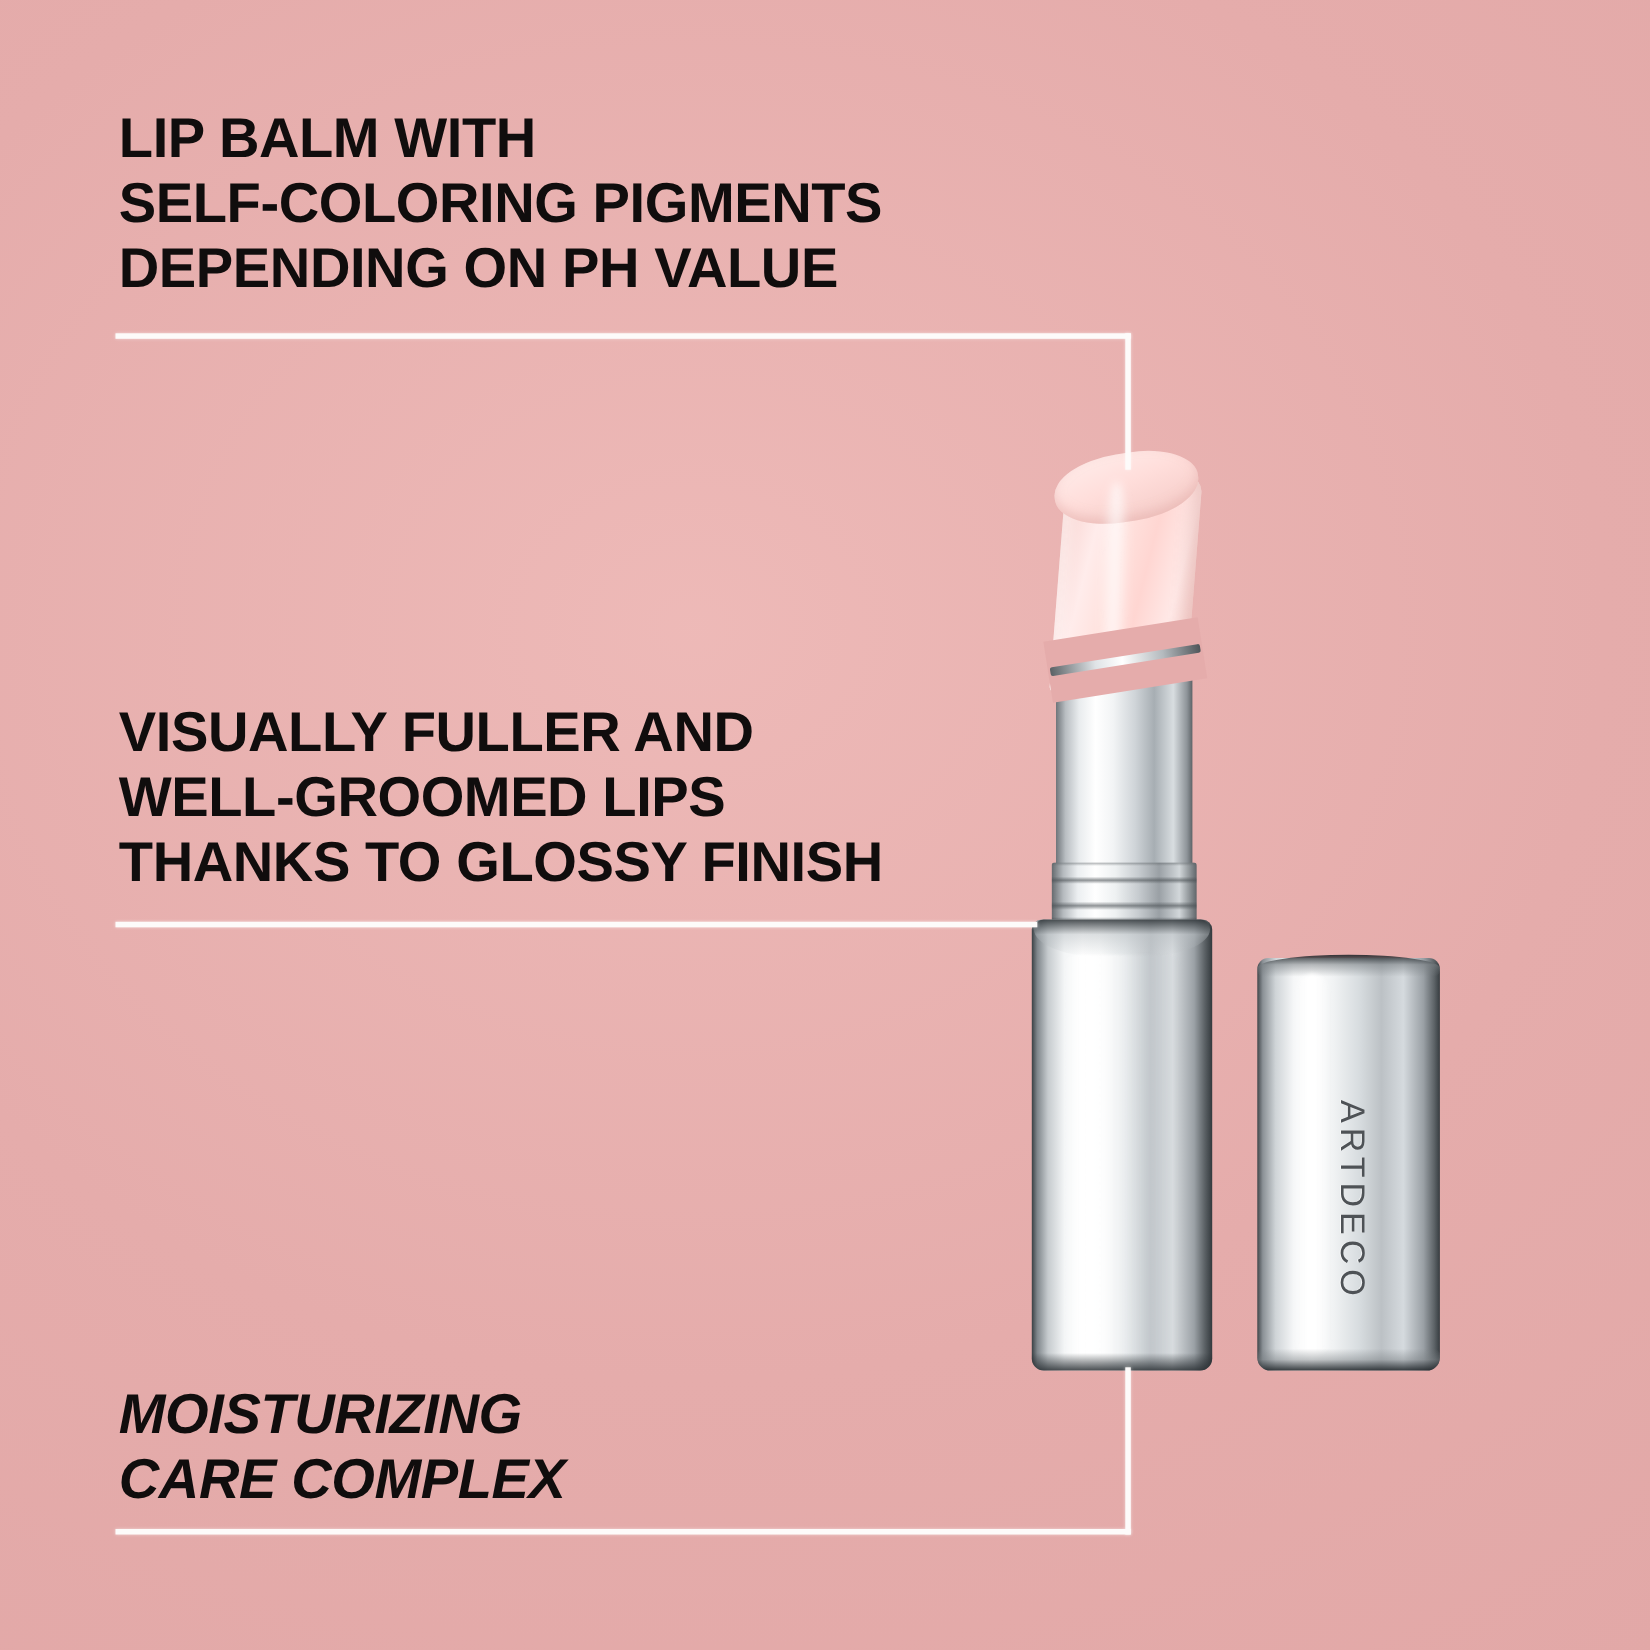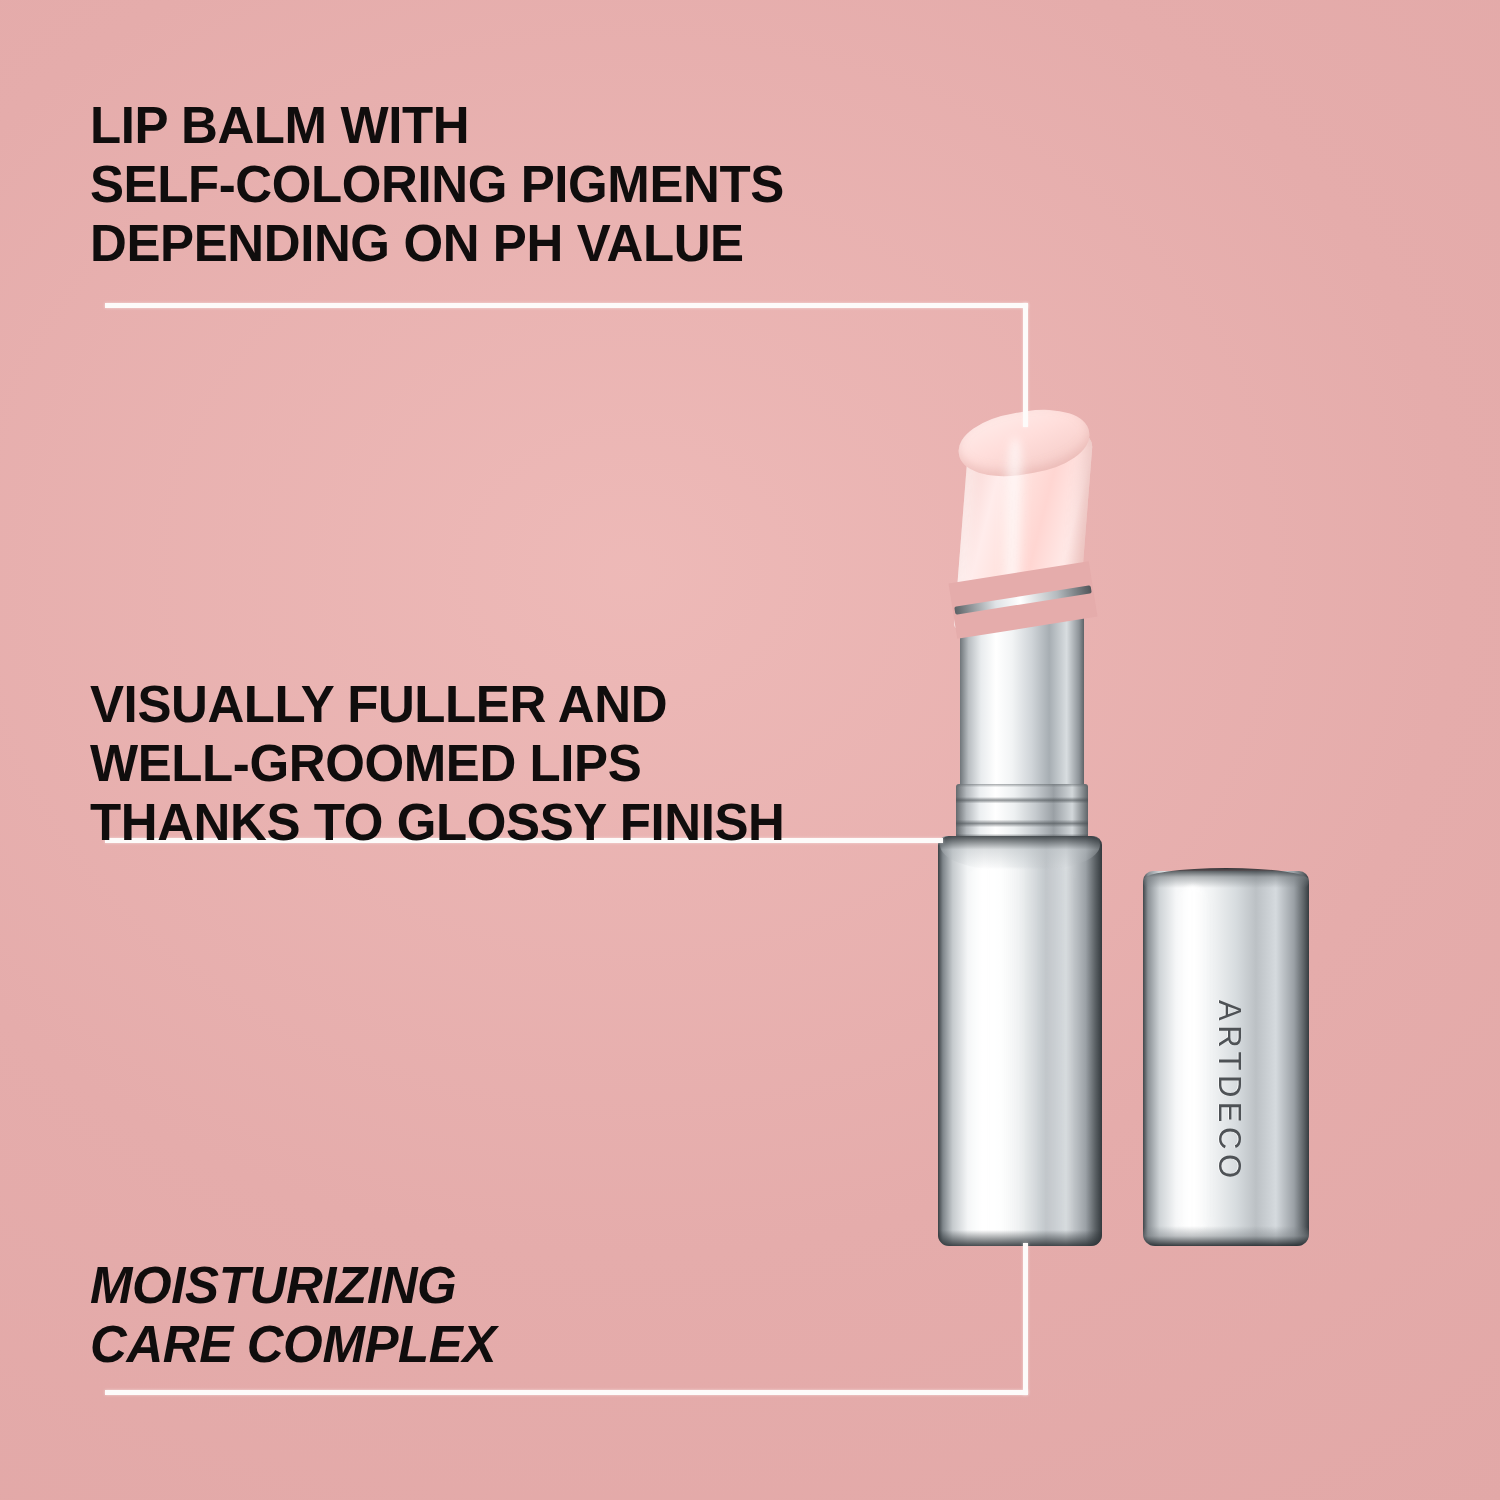--- a/index.html
+++ b/index.html
@@ -24,31 +24,31 @@
     position: absolute;
     inset: 0;
     background:
       radial-gradient(115% 95% at 42% 38%, rgba(238,186,184,0.95) 0%, rgba(229,172,171,0.35) 48%, rgba(218,157,156,0.40) 100%);
     pointer-events: none;
   }
 
   
   .callout-text {
     position: absolute;
-    left: 90px;
+    left: 108px;
     color: #100d0d;
     font-weight: 700;
     font-size: 51px;
     line-height: 59px;
     letter-spacing: -0.4px;
     white-space: pre;
     text-transform: uppercase;
   }
   #callout-1-text { top: 96px; }
-  #callout-2-text { top: 636px; margin-top: 39px; }
+  #callout-2-text { top: 636px; }
   #callout-3-text { top: 1256px; font-style: italic; }
 
   
   .line-h, .line-v {
     position: absolute;
     background: #fdfbfa;
     box-shadow: 0 0 3px rgba(255,255,255,0.55);
   }
   .line-h { height: 5px; }
   .line-v { width: 5px; }

